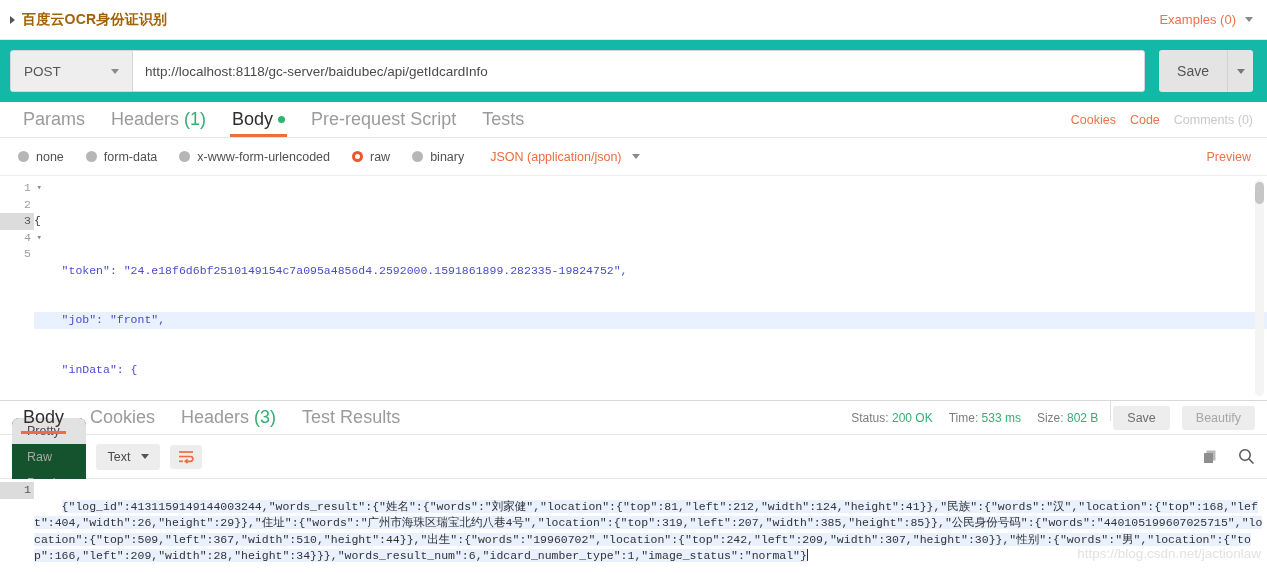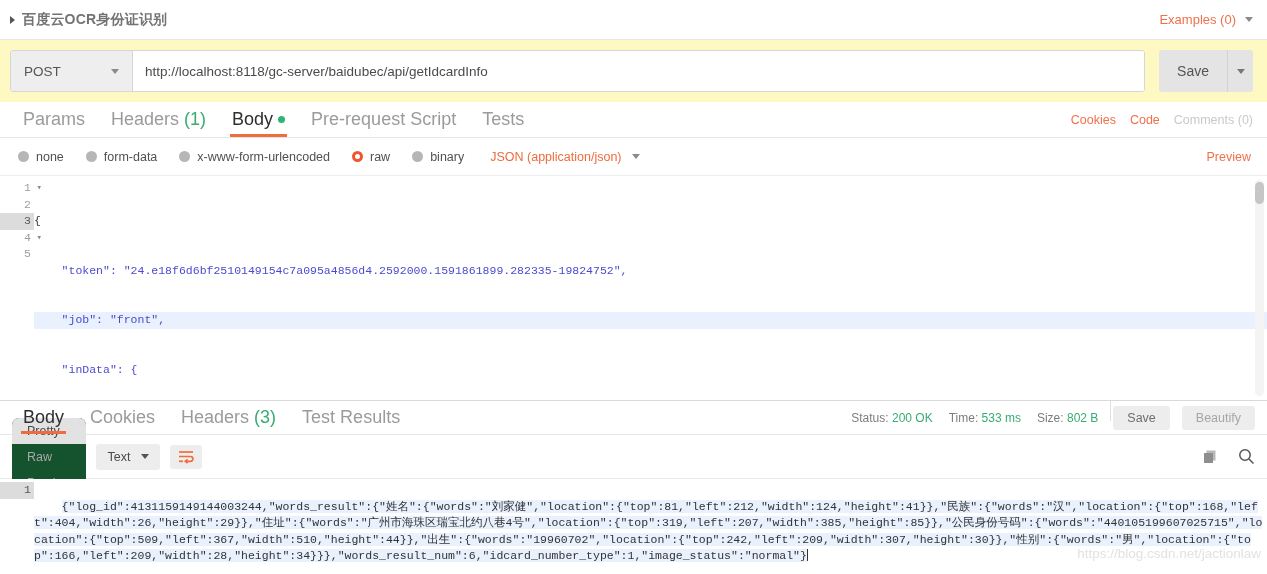--- a/index.html
+++ b/index.html
@@ -20,42 +20,42 @@
     background: #fff;
   }
   .namebar .triangle {
     width: 0; height: 0;
     border-left: 5px solid #555;
     border-top: 4px solid transparent;
     border-bottom: 4px solid transparent;
     margin-right: 7px;
   }
   .req-title {
-    font-size: 14px; color: #737373; font-weight: 600;
+    font-size: 14px; color: #a16207; font-weight: 600;
     letter-spacing: .2px;
   }
   .namebar .spacer { flex: 1; }
   .examples {
     font-size: 13px; color: #f0704a; cursor: pointer;
   }
   .caret-down {
     width: 0; height: 0;
     border-top: 5px solid #8a8a8a;
     border-left: 4.5px solid transparent;
     border-right: 4.5px solid transparent;
     margin-left: 9px;
   }
 
   
   .urlbar {
     height: 62px;
     display: flex; align-items: center;
     padding: 0 14px 0 10px;
     gap: 0;
-    background: #fef9c3;
+    background: #14b8a6;
   }
   .method-url {
     display: flex; flex: 1; height: 42px;
     border: 1px solid #d6d6d6; border-radius: 3px;
     overflow: hidden; background: #fff;
   }
   .method {
     width: 122px; background: #eeeeee;
     display: flex; align-items: center; justify-content: space-between;
     padding: 0 13px; font-size: 13.5px; color: #555;

